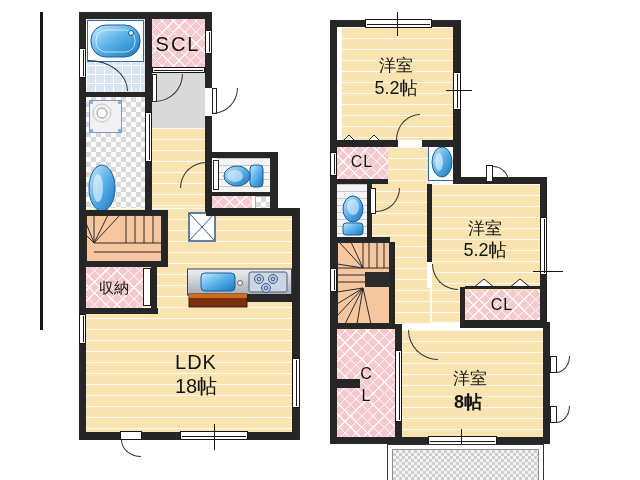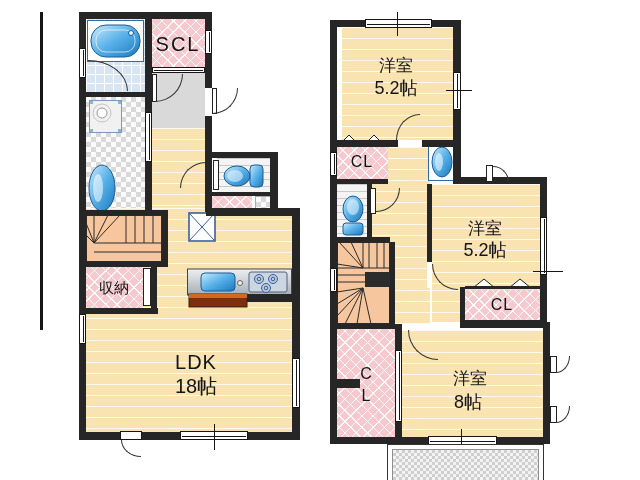--- a/index.html
+++ b/index.html
@@ -309,14 +309,14 @@
 
   <span class="abs lbl" style="left:76px;top:53px;font-size:17px;">洋室</span>
   <span class="abs lbl" style="left:76px;top:76px;font-size:18px;">5.2帖</span>
   <span class="abs lbl" style="left:42px;top:150px;font-size:16px;letter-spacing:1px;">CL</span>
   <span class="abs lbl" style="left:165px;top:216px;font-size:17px;">洋室</span>
   <span class="abs lbl" style="left:165px;top:238px;font-size:18px;">5.2帖</span>
   <span class="abs lbl" style="left:182px;top:293px;font-size:16px;letter-spacing:1px;">CL</span>
   <span class="abs lbl" style="left:46px;top:362px;font-size:16px;">C</span>
   <span class="abs lbl" style="left:46px;top:384px;font-size:16px;">L</span>
   <span class="abs lbl" style="left:150px;top:366px;font-size:17px;">洋室</span>
-  <span class="abs lbl" style="left:148px;top:390px;font-size:18px;">8帖</span>
+  <span class="abs lbl" style="left:148px;top:390px;font-size:18px;font-weight:bold;">8帖</span>
 </div>
 
 </body></html>

